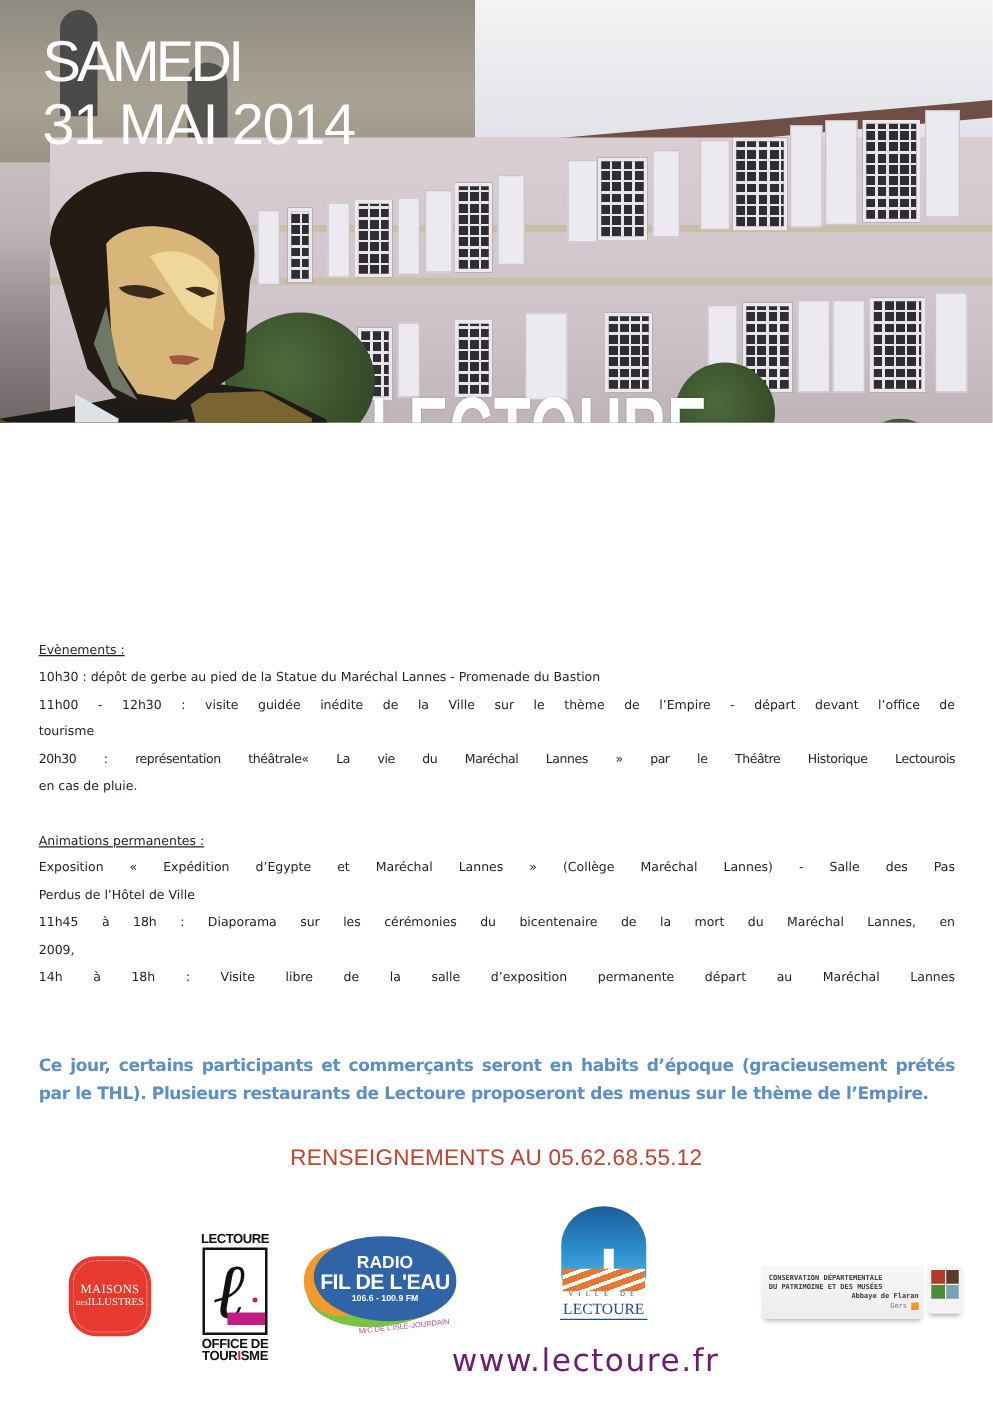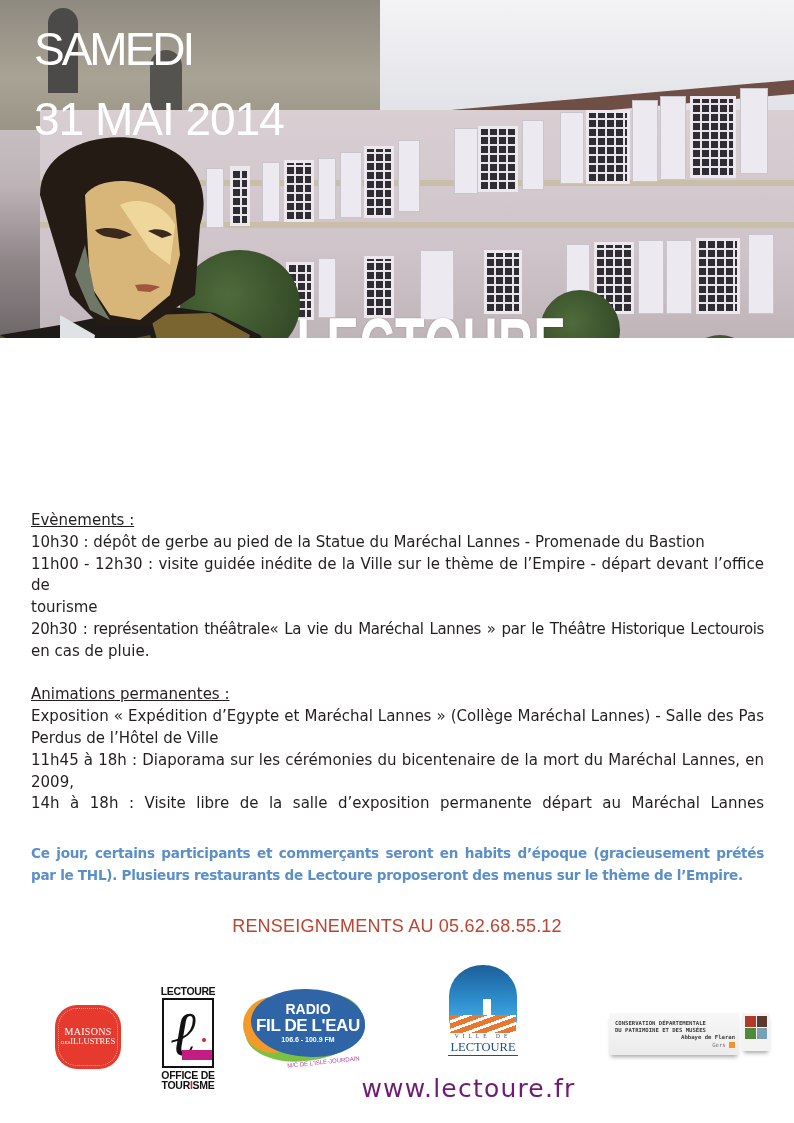--- a/index.html
+++ b/index.html
@@ -31,32 +31,32 @@
             background:repeating-linear-gradient(45deg,#8c8580 0 2px,#a49c94 2px 4px); }
   .planter { position:absolute; background:#f1f0f2; border:1px solid #cfcdd2; }
   .railing { position:absolute; left:340px; top:340px; width:454px; height:36px;
              background:repeating-radial-gradient(circle at 10px 18px,#3e3a3c 0 1px,transparent 1px 6px),#8f8a8c; opacity:.75; }
 
   
   .portrait { position:absolute; left:0; top:135px; width:300px; height:347px; }
 
   .date { position:absolute; left:34px; color:#fff; font-family:"Liberation Sans", sans-serif; font-weight:400; letter-spacing:-1px; line-height:1; }
   .date.l1 { top:26px; font-size:46px; letter-spacing:-3px; }
-  .date.l2 { top:96px; font-size:46px; }
+  .date.l2 { top:76px; font-size:46px; }
 
   .title-town { position:absolute; left:0; width:794px; top:300px; text-align:center; padding-left:40px;
                 color:#fff; font-family:"Liberation Sans", sans-serif; font-weight:700; font-size:78px;
                 transform:scaleX(0.62); transform-origin:455px 0; letter-spacing:1px; text-shadow:0 0 2px rgba(0,0,0,.25); }
   .title-sub { position:absolute; left:96px; top:413px; color:#fff; font-family:"Liberation Sans", sans-serif;
                font-weight:700; font-size:58px; white-space:nowrap; transform:scaleX(0.56); transform-origin:0 0;
                text-shadow:0 0 2px rgba(0,0,0,.3); line-height:1; }
 
   
   .content { position:absolute; left:31px; top:510px; width:733px; font-family:"DejaVu Sans", sans-serif;
-             font-size:15px; line-height:21.8px; color:#231f20; }
+             font-size:10px; line-height:21.8px; color:#231f20; }
   .content p { margin:0; }
   .content .h { text-decoration:underline; }
   .content .gap { height:21.8px; }
   .content .justify { text-align:justify; text-align-last:justify; }
   .content .cond { letter-spacing:-0.35px; }
   .blue { position:absolute; left:31px; top:842px; width:733px; color:#5b8fc9; font-family:"DejaVu Sans", sans-serif;
           font-weight:700; font-size:13.6px; line-height:22px; text-align:justify; letter-spacing:-0.3px; }
   .info { position:absolute; left:0; width:794px; top:916px; text-align:center; color:#c0432f;
           font-family:"Liberation Sans", sans-serif; font-size:18px; letter-spacing:0.2px; }
 

